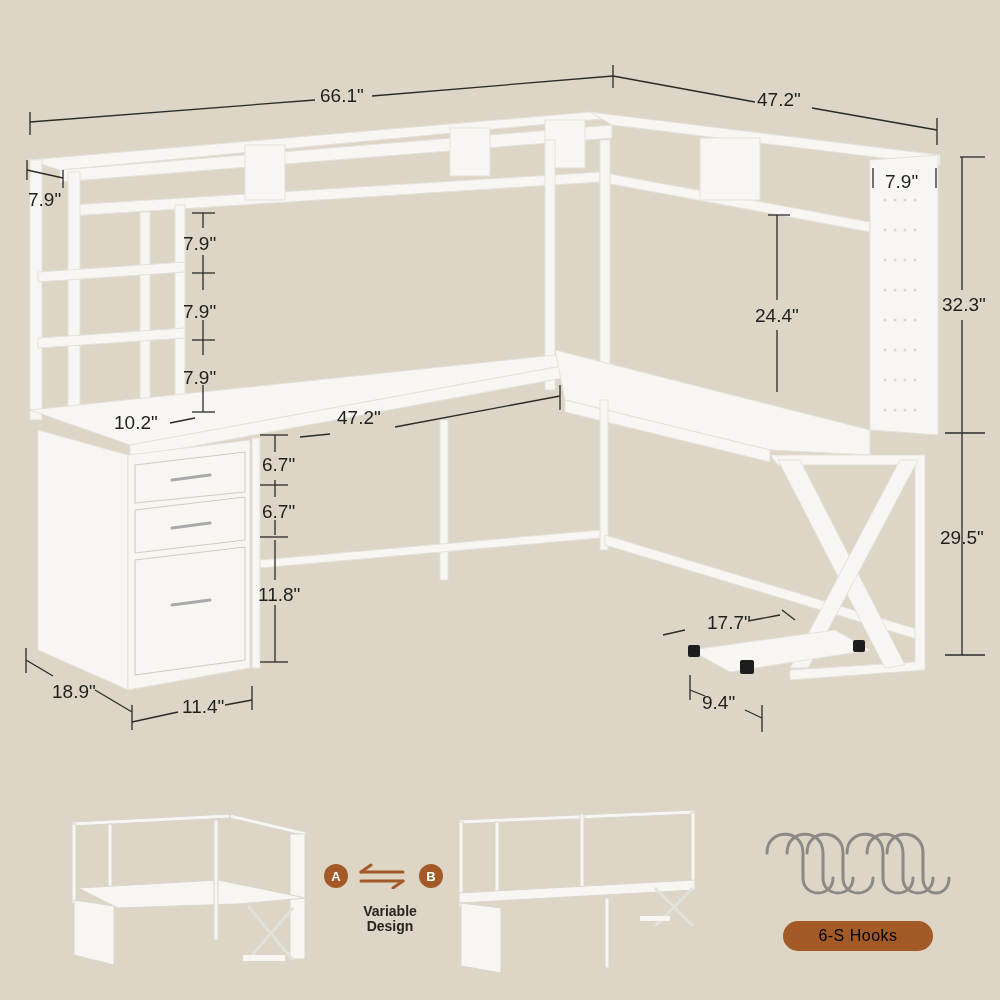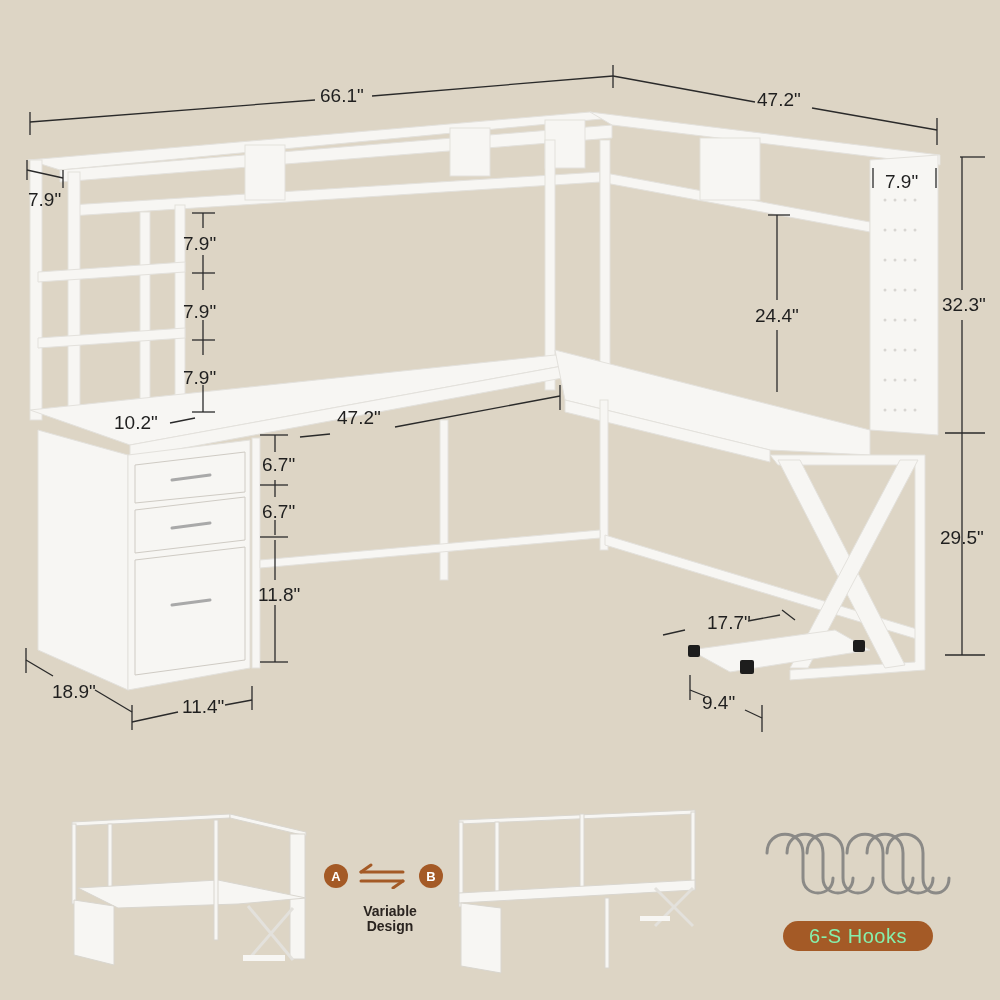--- a/index.html
+++ b/index.html
@@ -1,19 +1,19 @@
 <!DOCTYPE html>
 <html><head>
 <meta charset="utf-8">
 <style>
   html,body{margin:0;padding:0;}
   body{width:1000px;height:1000px;background:#ddd5c5;position:relative;overflow:hidden;font-family:"Liberation Sans",sans-serif;color:#222;}
   .stage{position:absolute;left:0;top:0;width:1000px;height:1000px;}
   .dim{position:absolute;font-size:19px;color:#1f1f1f;white-space:nowrap;line-height:1;}
-  .badge{position:absolute;left:783px;top:921px;width:150px;height:30px;border-radius:15px;background:#a45a26;color:#86efac;font-size:20px;display:flex;align-items:center;justify-content:center;letter-spacing:0.5px;}
+  .badge{position:absolute;left:783px;top:921px;width:150px;height:30px;border-radius:15px;background:#a45a26;color:#000000;font-size:16px;display:flex;align-items:center;justify-content:center;letter-spacing:0.5px;}
   .circle{position:absolute;width:24px;height:24px;border-radius:50%;background:#a45a26;color:#fff;font-size:13px;font-weight:bold;display:flex;align-items:center;justify-content:center;}
   .vd{position:absolute;left:345px;top:904px;width:90px;text-align:center;font-size:14px;font-weight:bold;line-height:15px;color:#2a2420;}
 </style>
 </head>
 <body>
 
 <div class="stage">
   <svg width="1000" height="1000" viewBox="0 0 1000 1000" style="position:absolute;left:0;top:0;">
     <g fill="#f7f6f3" stroke="#e3e1dc" stroke-width="1">
 

